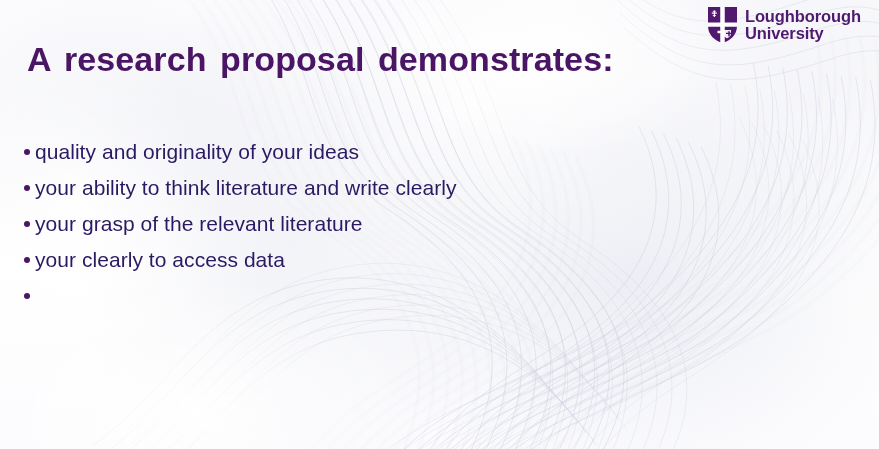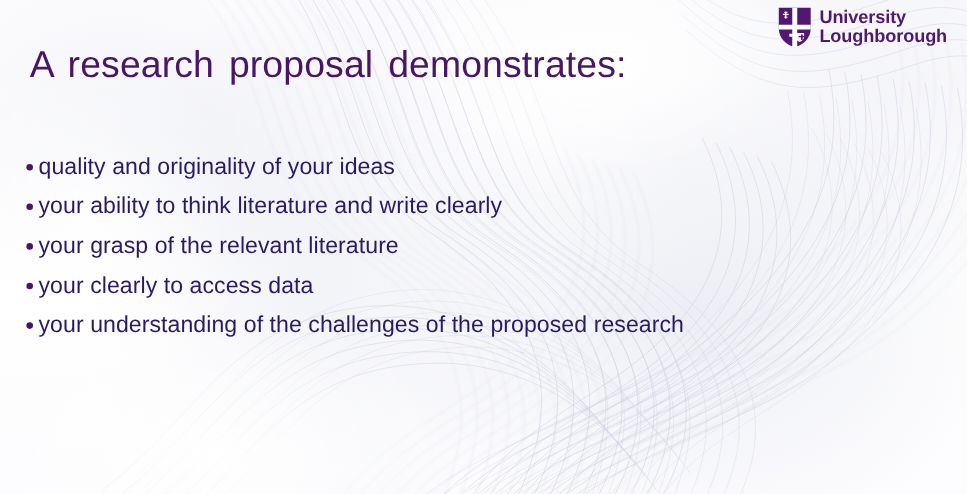--- a/index.html
+++ b/index.html
@@ -39,21 +39,21 @@
   .logo-crest{width:31px;height:38px;display:block;}
   .logo-word{
     line-height:1.06;color:#4E1A6E;font-weight:bold;font-size:16.5px;
     letter-spacing:-.1px;
   }
   .logo-word div{white-space:nowrap;}
 
   
   .title{
     position:absolute;left:27px;top:40px;
-    font-size:34px;font-weight:normal;color:#4B1565;
+    font-size:34px;font-weight:bold;color:#4B1565;
     letter-spacing:.1px;word-spacing:4px;white-space:nowrap;
   }
 
   
   .bullets{position:absolute;left:16px;top:134px;width:840px;}
   .bullet{
     position:relative;height:36px;display:flex;align-items:center;
   }
   .bullet-dot{
     position:absolute;left:8px;top:50%;transform:translateY(-50%);
@@ -158,22 +158,22 @@
         <rect x="13.5" y="9" width="2.4" height="13"></rect>
         <rect x="9.5" y="13" width="10.4" height="2.4"></rect>
         <rect x="11.5" y="9.6" width="6.4" height="1.6"></rect>
         <rect x="11.5" y="18.4" width="6.4" height="1.6"></rect>
       </g>
       <path d="M40,48 l8,0 l0,7 c0,5 -4,8 -8,9.5 c-4,-1.5 -8,-4.5 -8,-9.5 l0,-7 Z" fill="#ffffff" opacity="0.92"></path>
       <path d="M42.5,50.5 h3 v10 h-3 Z M38,53.5 h12 v2.4 h-12 Z" fill="#52176E"></path>
       <path d="M20,50 c4,-1.5 8,-0.5 10.5,2 c-2.5,2.5 -6.5,3.5 -10.5,2 c2,-1 2,-3 0,-4 Z" fill="#ffffff"></path>
     </svg>
     <div class="logo-word">
+      <div>Loughborough</div>
       <div>University</div>
-      <div>Loughborough</div>
     </div>
   </div>
 
   <div class="title">A research proposal demonstrates:</div>
 
   <div class="bullets">
     <div class="bullet">
       <span class="bullet-dot"></span>
       <span class="bullet-text">quality and originality of your ideas</span>
     </div>
@@ -184,17 +184,16 @@
     <div class="bullet">
       <span class="bullet-dot"></span>
       <span class="bullet-text">your grasp of the relevant literature</span>
     </div>
     <div class="bullet">
       <span class="bullet-dot"></span>
       <span class="bullet-text">your clearly to access data</span>
     </div>
     <div class="bullet">
       <span class="bullet-dot"></span>
-      <span class="bullet-text">your understanding of the challenges of the proposed research</span>
     </div>
   </div>
 
 </div>
 
 </body></html>

